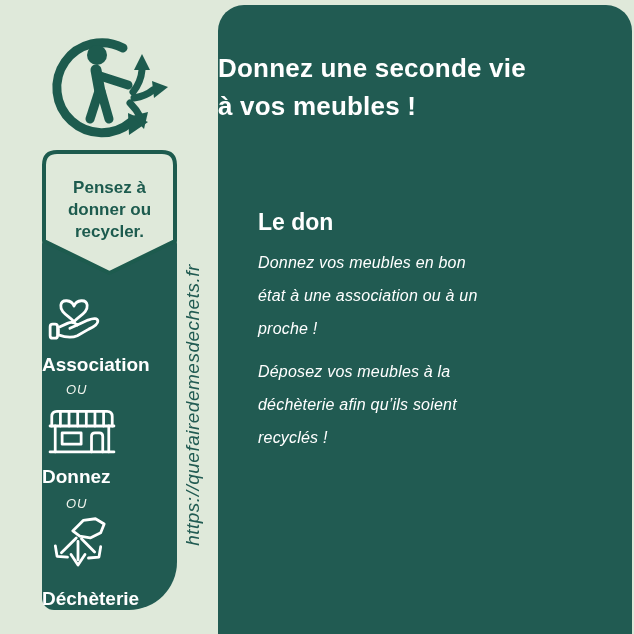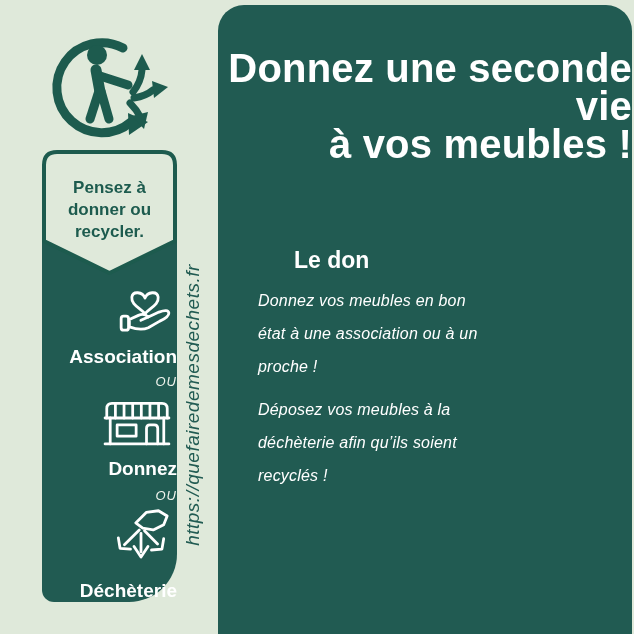--- a/index.html
+++ b/index.html
@@ -6,23 +6,23 @@
   body {
     width:634px; height:634px; position:relative; overflow:hidden;
     background:#dfe9da;
     font-family:"Liberation Sans","DejaVu Sans",sans-serif;
     -webkit-font-smoothing:antialiased;
   }
   .triman { position:absolute; left:50px; top:28px; width:120px; height:120px; }
 
   
   .column {
-    position:absolute; left:42px; top:232px; width:135px; height:370px;
+    position:absolute; left:42px; top:240px; width:135px; height:370px;
     background:#215b52; border-radius:4px 4px 48px 12px;
-    display:flex; flex-direction:column; align-items:flex-end;
+    display:flex; flex-direction:column; align-items:flex-start;
     padding-top:48px; box-sizing:border-box; z-index:1;
   }
   .col-label { color:#ffffff; font-weight:bold; font-size:19px; line-height:22px; margin-top:8px; }
   .ou { color:#f2f6ef; font-style:italic; font-size:13px; line-height:15px; margin-top:6px; letter-spacing:1px;margin-left:24px; }
   .mt10 { margin-top:10px; } .mt8 { margin-top:8px; } .mt6 { margin-top:6px; } .mt4 { margin-top:13px; }
 
   
   .banner { position:absolute; left:41px; top:149px; width:137px; height:127px; z-index:2; }
   .banner svg { position:absolute; left:0; top:0; }
   .banner-text {
@@ -40,25 +40,25 @@
     letter-spacing:0.5px;
   }
 
   
   .panel {
     position:absolute; left:218px; top:5px; width:414px; height:629px;
     background:#215b52; border-radius:26px 26px 0 0; color:#ffffff;
     box-sizing:border-box;
   }
   .panel-title {
-    padding-top:44px; text-align:right; font-weight:bold;
-    font-size:40px; line-height:38px; white-space:pre-line; letter-spacing:0.2px;
+    padding-top:44px; text-align:left; font-weight:bold;
+    font-size:26px; line-height:38px; white-space:pre-line; letter-spacing:0.2px;
   }
   .panel-content { padding:0 28px 0 40px; }
-  .sec-heading { font-weight:bold; font-size:23px; line-height:27px;margin-left:36px; }
+  .sec-heading { font-weight:bold; font-size:23px; line-height:27px; }
   .sec-body {
     margin-top:10px; font-style:italic; font-size:16px; line-height:33px;
     white-space:pre-line; letter-spacing:0.2px;
   }
   .sec-don { margin-top:84px; }
   .sec-recyclage { margin-top:61px; }
 
   svg { display:block; }
 </style>
 </head>

